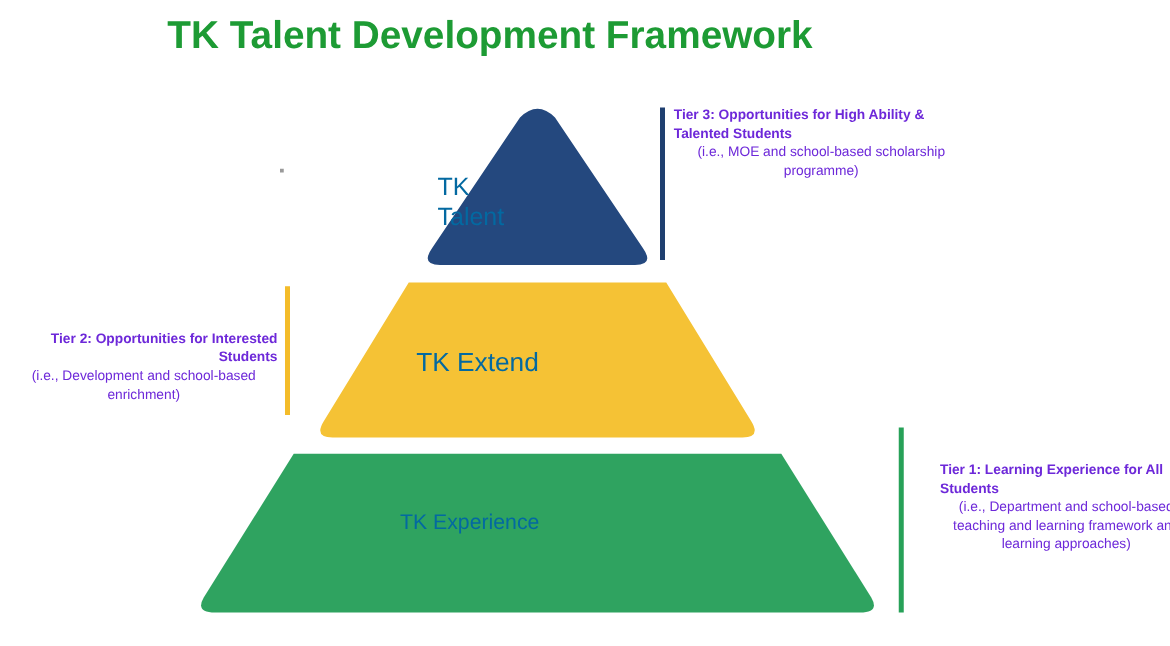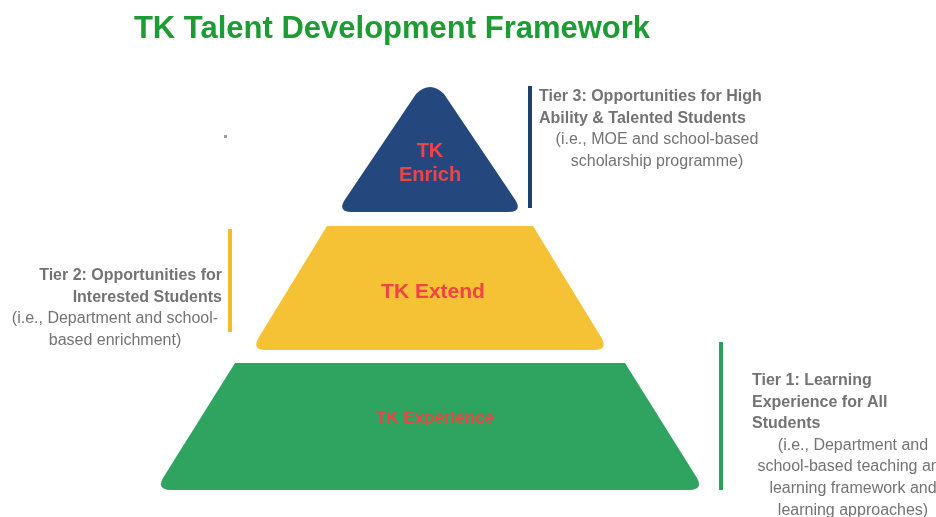--- a/index.html
+++ b/index.html
@@ -30,23 +30,22 @@
   .pyramid {
     position: absolute;
     left: 0;
     top: 0;
     width: 936px;
     height: 517px;
     pointer-events: none;
   }
   .tier-label {
     position: absolute;
-    color: #ef4444;
-    font-weight: bold;
-    text-align: center;
+    color: #0369a1;
+    font-weight: normal;
     line-height: 1.22;
     pointer-events: none;
   }
   #label-extend {
     left: 350px;
     top: 138px;
     width: 160px;
     font-size: 20px;
   }
   #label-enrich {
@@ -58,23 +57,23 @@
   #label-experience {
     left: 320px;
     top: 408px;
     width: 230px;
     font-size: 17px;
   }
 
   
   .annot {
     position: absolute;
-    font-size: 16px;
+    font-size: 11px;
     line-height: 1.35;
-    color: #737373;
+    color: #6d28d9;
   }
   .annot .head {
     font-weight: bold;
     display: block;
   }
   .annot .sub {
     display: block;
     text-align: center;
   }
   #annot-tier3 {
@@ -139,37 +138,37 @@
 
   <path d="M 416 94 Q 430 80 444 94 L 514 198 Q 524 212 508 212 L 352 212 Q 336 212 346 198 Z" fill="#24487e"></path>
 
   <path d="M 327 226 L 533 226 L 601 337 Q 609 350 594 350 L 266 350 Q 251 350 259 337 Z" fill="#f5c235"></path>
 
   <path d="M 235 363 L 625 363 L 697 478 Q 704 490 688 490 L 172 490 Q 156 490 163 478 Z" fill="#2fa360"></path>
 </svg>
 
 <div class="tier-label" id="label-extend">
   <span>TK</span><br>
-  <span>Enrich</span>
+  <span>Talent</span>
 </div>
 <div class="tier-label" id="label-enrich">TK Extend</div>
 <div class="tier-label" id="label-experience">TK Experience</div>
 
 <div class="rule" id="rule-tier3"></div>
 <div class="rule" id="rule-tier2"></div>
 <div class="rule" id="rule-tier1"></div>
 
 <div class="dot"></div>
 
 <div class="annot" id="annot-tier3">
   <span class="head">Tier 3: Opportunities for High Ability &amp; Talented Students</span>
   <span class="sub">(i.e., MOE and school-based scholarship programme)</span>
 </div>
 
 <div class="annot" id="annot-tier2">
   <span class="head">Tier 2: Opportunities for Interested Students</span>
-  <span class="sub">(i.e., Department and school-based enrichment)</span>
+  <span class="sub">(i.e., Development and school-based enrichment)</span>
 </div>
 
 <div class="annot" id="annot-tier1">
   <span class="head">Tier 1: Learning Experience for All Students</span>
   <span class="sub">(i.e., Department and school-based teaching and learning framework and learning approaches)</span>
 </div>
 
 </body></html>

